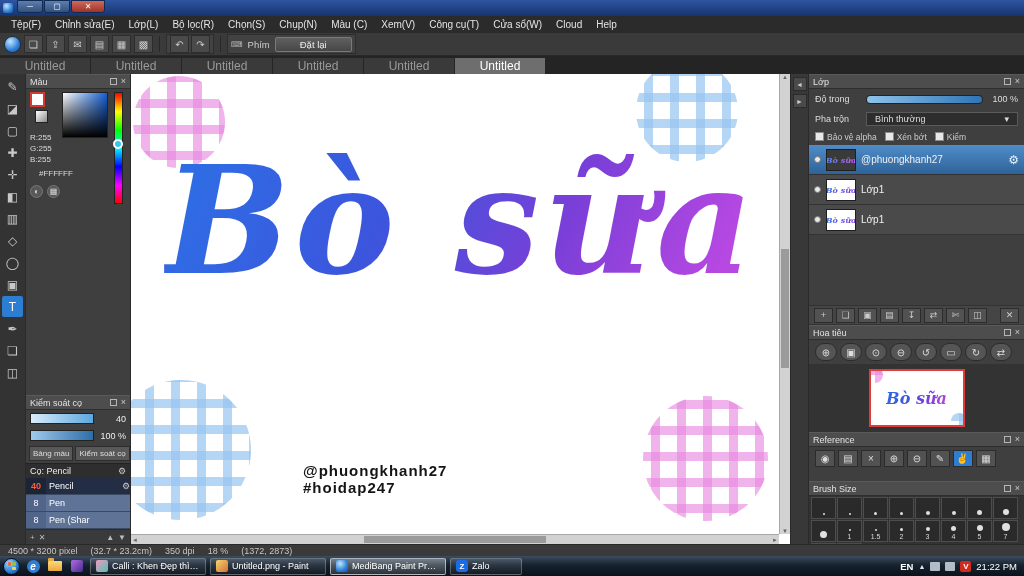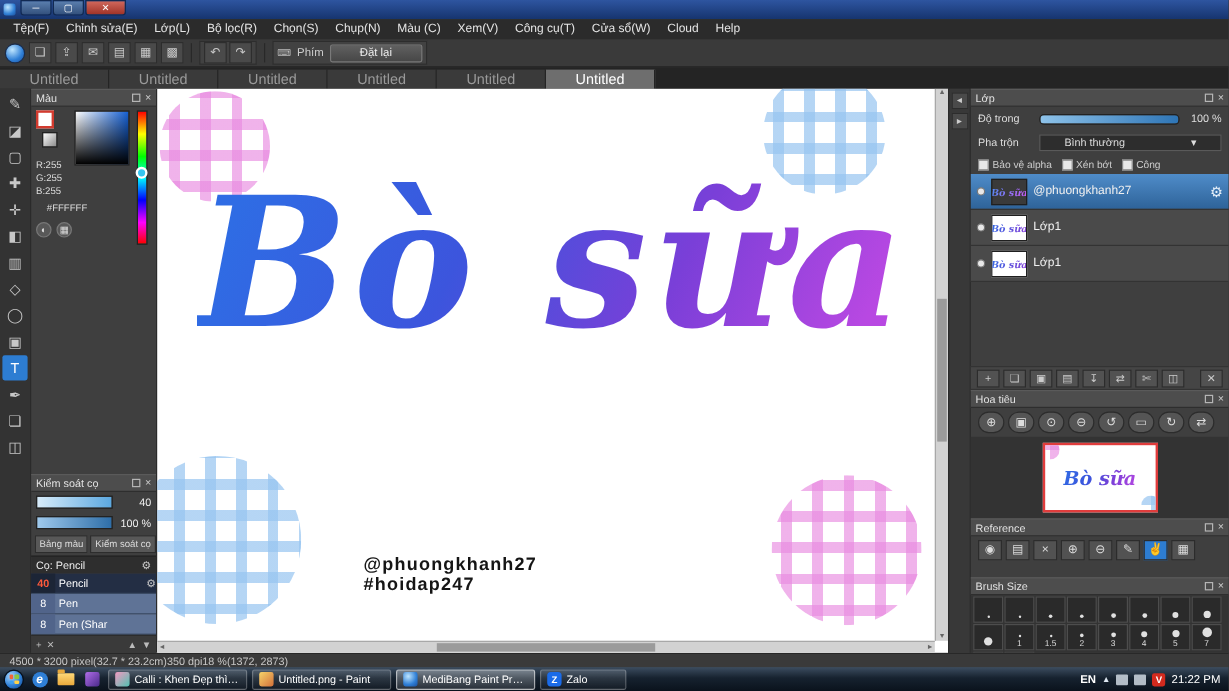--- a/index.html
+++ b/index.html
@@ -89,24 +89,24 @@
   .divider{width:18px;background:#383838;border-left:1px solid #2a2a2a;display:flex;flex-direction:column;align-items:center;padding-top:3px;gap:3px}
   .div-btn{width:14px;height:14px;background:#4a4a4a;border:1px solid #2c2c2c;color:#ccc;font-size:7px;display:flex;align-items:center;justify-content:center}
 
   
   .rightpanel{width:216px;background:#3f3f3f;display:flex;flex-direction:column;border-left:1px solid #2a2a2a}
   .op-row{flex:0 0 20px;display:flex;align-items:center;padding:0 6px;gap:5px;font-size:9px}
   .op-label{width:46px}
   .slider{flex:1;height:9px;border:1px solid #222;border-radius:4px;background:linear-gradient(90deg,#8ec3ea,#2e75b6)}
   .op-val{width:30px;text-align:right}
   .blend-row{flex:0 0 20px;display:flex;align-items:center;padding:0 6px;gap:5px;font-size:9px}
-  .select{flex:1;height:14px;background:#2d2d2d;border:1px solid #5a5a5a;display:flex;align-items:center;padding:0 20px;font-size:9px;color:#ddd}
+  .select{flex:1;height:14px;background:#2d2d2d;border:1px solid #5a5a5a;display:flex;align-items:center;padding:0 8px;font-size:9px;color:#ddd}
   .checks-row{flex:0 0 16px;display:flex;align-items:center;gap:8px;padding:0 6px;font-size:8.5px;color:#ccc}
   .cb{width:9px;height:9px;background:#e8e8e8;border:1px solid #8a8a8a;margin-right:3px}
-  .chk{display:flex;align-items:flex-end}
+  .chk{display:flex;align-items:flex-start}
   .layer-row{height:30px;flex:0 0 30px;display:flex;align-items:center;background:#4a4a4a;border-bottom:1px solid #333;gap:5px;padding:0 5px}
   .layer-row.active{background:linear-gradient(#4f8cc9,#2e6399)}
   .vis-dot{width:7px;height:7px;border-radius:50%;background:#e8e8e8;border:1px solid #777;flex:0 0 auto}
   .layer-thumb{width:30px;height:22px;background:#fff;border:1px solid #1f1f1f;display:flex;align-items:center;justify-content:center;overflow:hidden;flex:0 0 auto}
   .layer-thumb.dark{background:#3a3a3a}
   .thumb-art{font-family:"DejaVu Serif",serif;font-style:italic;font-weight:bold;font-size:8px;background:linear-gradient(115deg,#4f8cf4,#c858f2);-webkit-background-clip:text;background-clip:text;color:transparent;-webkit-text-fill-color:transparent;white-space:nowrap}
   .thumb-art.purple{background:linear-gradient(115deg,#2f6ce4,#8a3fd8);-webkit-background-clip:text;background-clip:text}
   .layer-name{flex:1;font-size:10px;color:#f0f0f0;white-space:nowrap;overflow:hidden}
   .layer-gear{font-size:12px;color:#e8f1fa}
   .layer-btns{flex:0 0 20px;display:flex;align-items:center;gap:3px;padding:0 5px;background:#454545;border-top:1px solid #333;border-bottom:1px solid #333}
@@ -120,21 +120,21 @@
   .ref-btns{flex:0 0 22px;display:flex;align-items:center;gap:3px;padding:0 6px}
   .rb{width:20px;height:17px;background:#525252;border:1px solid #2c2c2c;color:#ddd;font-size:10px;display:flex;align-items:center;justify-content:center}
   .rb.active{background:#2d7dd2;color:#fff}
   .gap12{flex:0 0 12px}
   .bs-grid{flex:0 0 48px;display:flex;flex-wrap:wrap;background:#333;padding:1px 2px;gap:1px;align-content:flex-start;overflow:hidden}
   .bs-cell{width:25px;height:22px;background:#2a2a2a;border:1px solid #4d4d4d;display:flex;flex-direction:column;align-items:center;justify-content:flex-end;padding-bottom:1px}
   .bs-dot{background:#e0e0e0;border-radius:50%;margin-bottom:2px}
   .bs-label{font-size:7px;color:#ddd;line-height:7px}
 
   
-  .statusbar{height:12px;background:#3a3a3a;display:flex;align-items:center;gap:0;padding:0 8px;font-size:9px;color:#c6c6c6;border-top:1px solid #282828}
+  .statusbar{height:12px;background:#3a3a3a;display:flex;align-items:center;gap:13px;padding:0 8px;font-size:9px;color:#c6c6c6;border-top:1px solid #282828}
 
   
   .taskbar{height:20px;background:linear-gradient(#3c4d60,#16222f 45%,#0a121c);display:flex;align-items:center;padding:0 3px;gap:4px}
   .start-orb{width:17px;height:17px;border-radius:50%;background:radial-gradient(circle at 35% 30%,#aadaff,#2f7fd6 55%,#0f3f7c);border:1px solid #06101e;display:flex;align-items:center;justify-content:center;flex:0 0 auto}
   .orb-flag{width:8px;height:8px;display:grid;grid-template-columns:1fr 1fr;gap:1px}
   .orb-flag i{border-radius:1px}
   .of1{background:#f2653a}.of2{background:#8cc63f}.of3{background:#3aa0f2}.of4{background:#ffd24a}
   .ql{width:18px;height:16px;display:flex;align-items:center;justify-content:center;flex:0 0 auto}
   .ie-ico{width:13px;height:13px;border-radius:50%;background:#2f7fd6;color:#fff;font-size:10px;font-style:italic;font-weight:bold;display:flex;align-items:center;justify-content:center}
   .folder-ico{width:14px;height:10px;background:linear-gradient(#ffd978,#e8a93c);border-radius:1px;position:relative}
@@ -354,21 +354,21 @@
         <span class="chk">
             <span class="cb"></span>
             <span>Bảo vệ alpha</span>
           </span>
         <span class="chk">
             <span class="cb"></span>
             <span>Xén bớt</span>
           </span>
         <span class="chk">
             <span class="cb"></span>
-            <span>Công</span>
+            <span>Kiểm</span>
           </span>
       </div>
 
       <div class="layer-row active">
         <span class="vis-dot"></span>
         <div class="layer-thumb dark">
             <span class="thumb-art">Bò sữa</span>
           </div>
         <span class="layer-name">@phuongkhanh27</span>
         <span class="layer-gear">⚙</span>

